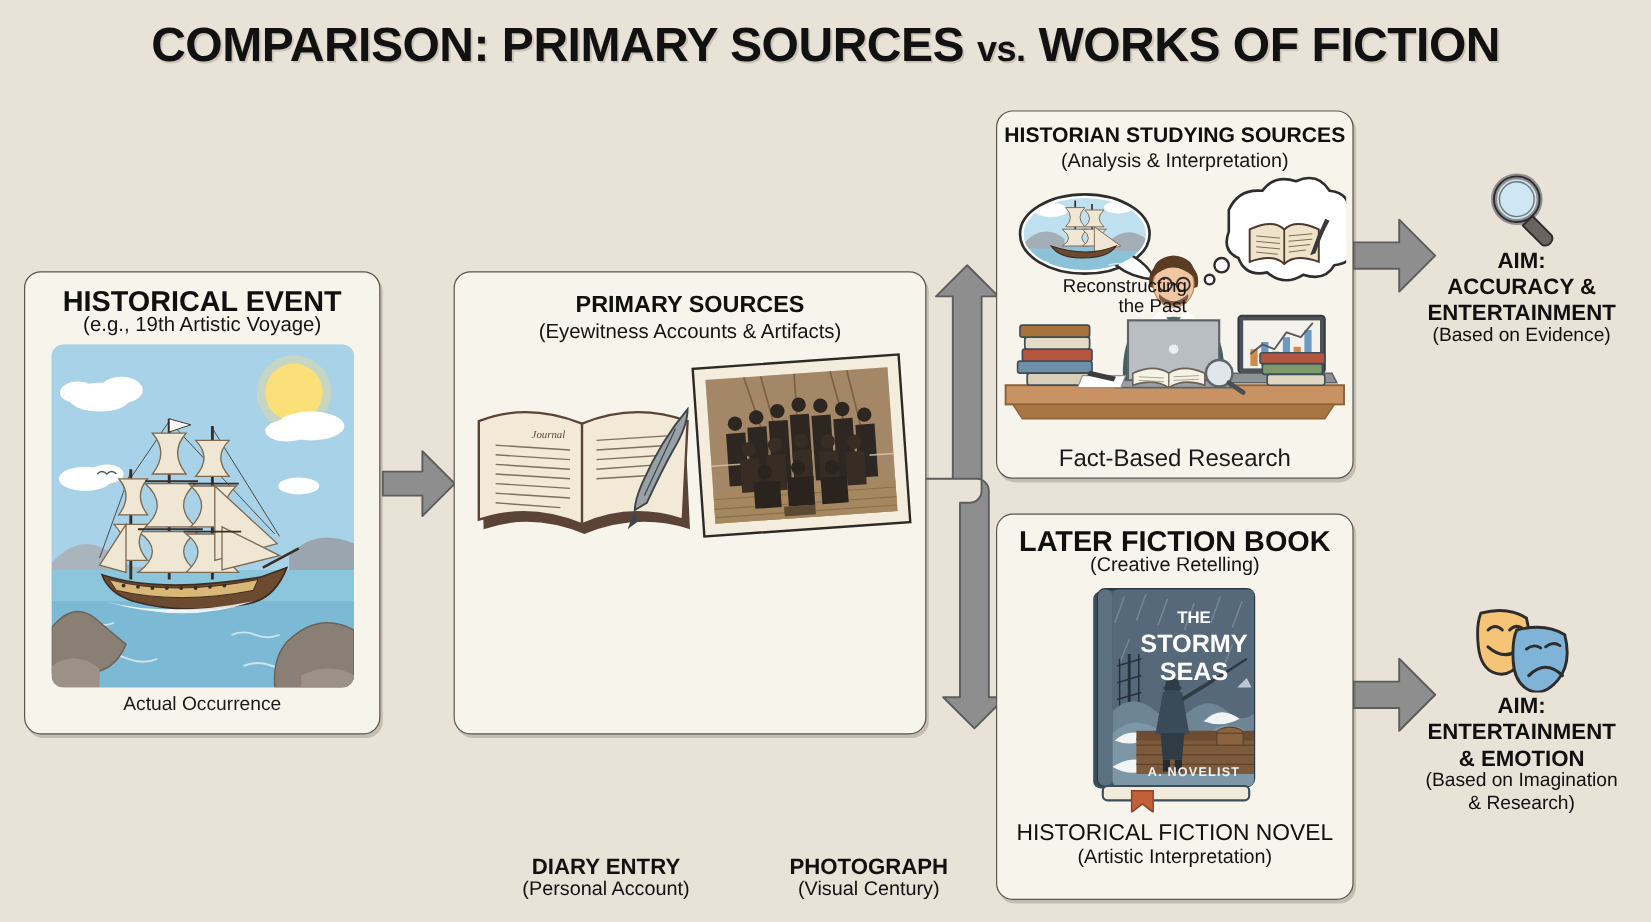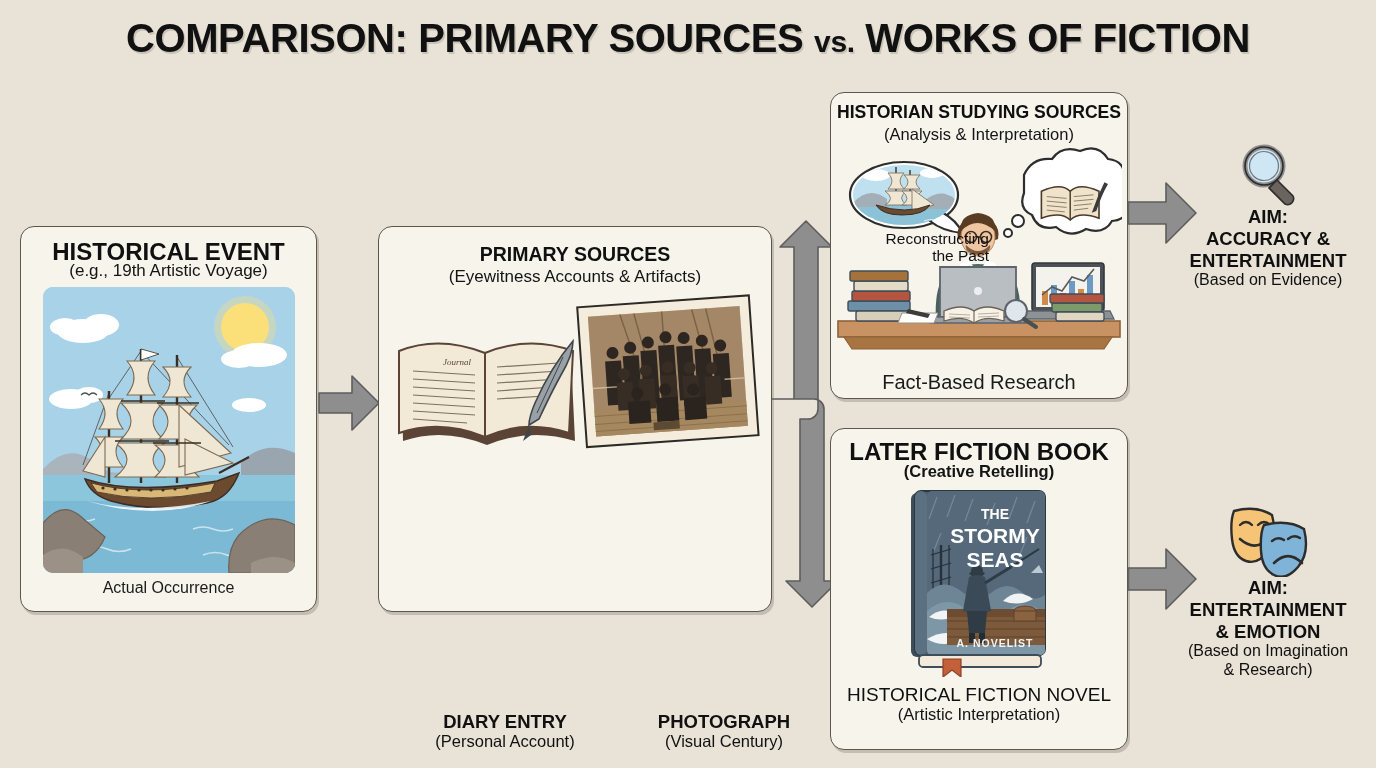--- a/index.html
+++ b/index.html
@@ -69,21 +69,21 @@
   #hist-art{position:absolute;left:5px;top:52px;width:286px;height:215px;overflow:hidden;}
   #recon-label{
     position:absolute;left:10px;top:138px;width:148px;text-align:right;
     font-size:15.5px;color:#111;line-height:1.08;
   }
   #box-historian .caption{top:278px;font-size:20px;}
 
   
   #box-fiction{left:830px;top:428px;width:296px;height:320px;}
   #box-fiction .p-title{position:absolute;top:10px;width:100%;font-size:24px;}
-  #box-fiction .p-sub{position:absolute;top:33px;width:100%;font-size:16.5px;font-weight:bold;}
+  #box-fiction .p-sub{position:absolute;top:33px;width:100%;font-size:16.5px;}
   #book-wrap{position:absolute;left:76px;top:60px;width:145px;height:188px;}
   #fic-cap{position:absolute;left:0;top:255px;width:100%;text-align:center;}
   #fic-cap .c1{font-size:19px;font-weight:normal;color:#101010;line-height:1.12;}
   #fic-cap .c2{font-size:16.5px;color:#141414;line-height:1.15;}
 
   
   .aim{position:absolute;text-align:center;color:#101010;}
   .aim .a-head{font-size:18.5px;font-weight:bold;line-height:1.18;}
   .aim .a-sub{font-size:16px;line-height:1.15;}
   #aim-top{left:1160px;top:140px;width:216px;}

